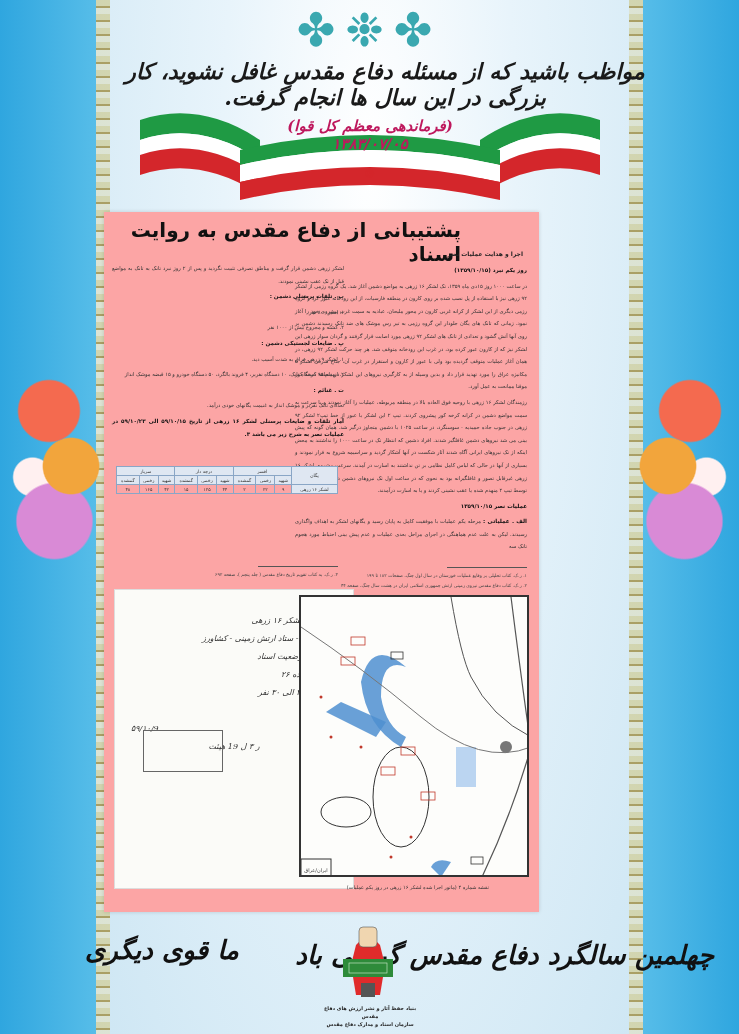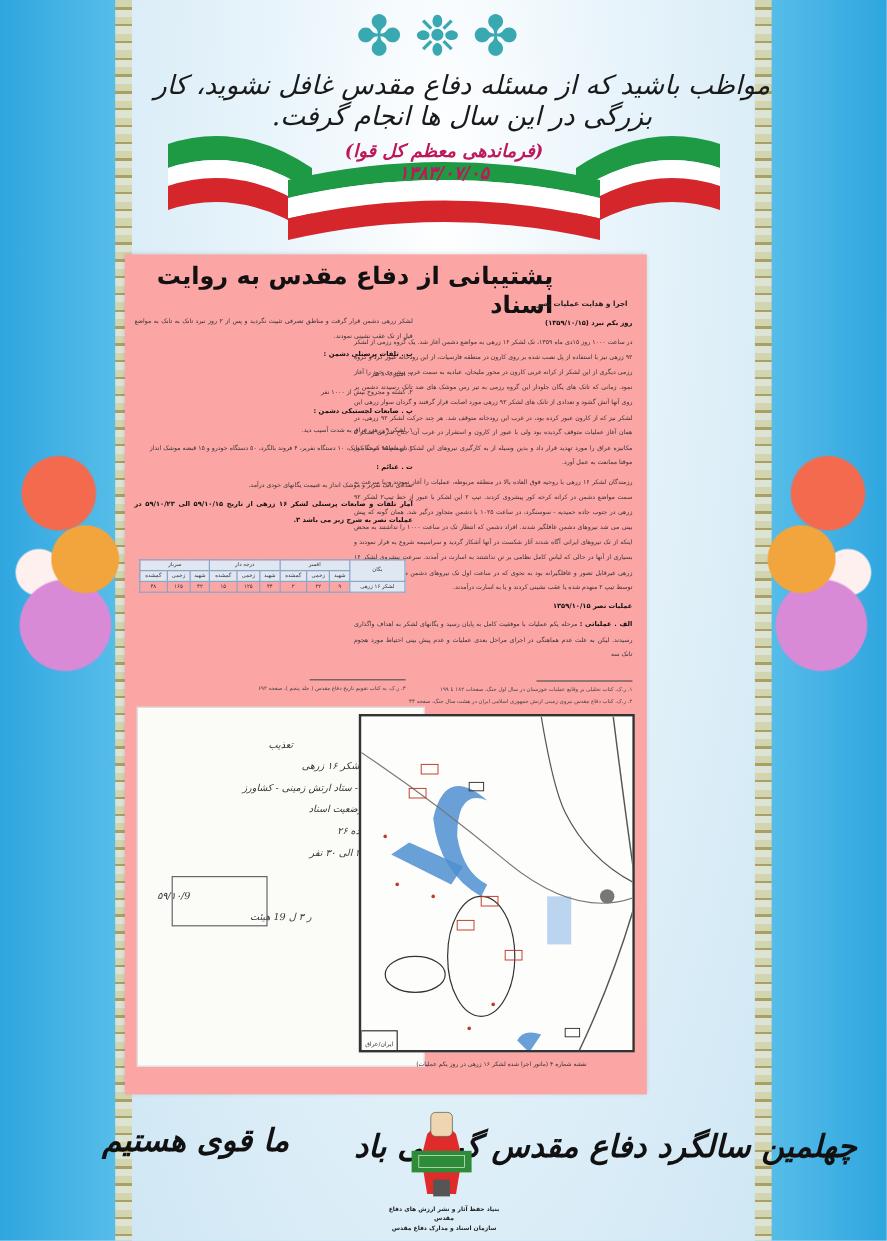--- a/index.html
+++ b/index.html
@@ -14,21 +14,21 @@
   .side-strip.right { right: 0; background: linear-gradient(270deg,#2fa6df,#5cc0ea); }
   .border-pattern { position: absolute; top: 0; bottom: 0; width: 14px;
     background: repeating-linear-gradient(180deg,#e7d9a6 0 6px,#b89a4e 6px 8px,#f3ead0 8px 14px); opacity: .85; }
   .border-pattern.left { left: 96px; }
   .border-pattern.right { right: 96px; }
   .cloud-bg { position: absolute; left: 110px; right: 110px; top: 0; bottom: 0;
     background: radial-gradient(ellipse at 50% 15%, #ffffff 0%, #e8f4fb 40%, #cfe7f4 100%); }
   .ornament { position: absolute; left: 50%; top: 0; transform: translateX(-50%); width: 200px; height: 65px;
     color: #3aa8b0; font-size: 46px; text-align: center; line-height: 60px; letter-spacing: 10px; }
   .quote { position: absolute; top: 58px; left: 120px; width: 530px; text-align: center; direction: rtl;
-    font-family: "DejaVu Serif", serif; font-style: italic; font-weight: normal; font-size: 22px; color: #1a1a1a; }
+    font-family: "DejaVu Serif", serif; font-style: italic; font-weight: bold; font-size: 22px; color: #1a1a1a; }
   .quote-attrib { position: absolute; top: 117px; left: 270px; width: 200px; text-align: center; direction: rtl;
     font-family: "DejaVu Serif", serif; font-style: italic; font-weight: bold; font-size: 15px; color: #be185d; }
   .flag { position: absolute; left: 140px; top: 100px; width: 460px; height: 110px; }
   .flower { position: absolute; width: 110px; height: 220px; border-radius: 45%;
     background: radial-gradient(circle at 40% 30%, #f46a4f 0 18%, transparent 19%),
                 radial-gradient(circle at 60% 55%, #f2a53c 0 20%, transparent 21%),
                 radial-gradient(circle at 45% 80%, #d98ad6 0 20%, transparent 21%),
                 radial-gradient(circle at 25% 60%, #fff0f0 0 12%, transparent 13%); }
   .flower.left { left: 5px; top: 345px; }
   .flower.right { right: 5px; top: 345px; transform: scaleX(-1); }
@@ -148,21 +148,20 @@
     </tr>
   </tbody>
     </table>
 
   <div style="position:absolute;left:12px;top:340px;width:222px;direction:rtl;">
     <div class="footnote-rule"></div>
     <p class="fn">۳. ر.ک. به کتاب تقویم تاریخ دفاع مقدس ( جلد پنجم )، صفحه ۶۹۲</p>
   </div>
 
   <div class="handwritten">
-    <div style="text-align:center">تعذیب</div>
     <div>فرماندهی لشکر ۱۶ زرهی</div>
     <div>ق ت ۱۰۰۰ - ستاد ارتش زمینی - کشاورز</div>
     <div>بطور کلی وضعیت اسناد</div>
     <div>۱- کشته شده ۲۶</div>
     <div>۳- مفقود ۲۰ الی ۳۰ نفر</div>
     <div>8- اسیر</div>
     <div style="text-align:left">۵۹/۱۰/9</div>
     <div style="text-align:center">ر ۳ ل 19 هیئت</div>
     <div class="hw-box"></div>
   </div>
@@ -198,21 +197,21 @@
         </g>
       <circle cx="205" cy="150" r="6" fill="#777"></circle>
       <rect x="0" y="262" width="30" height="20" fill="none" stroke="#333"></rect>
       <text x="15" y="275" font-size="5" text-anchor="middle" fill="#333">ایران/عراق</text>
     </svg>
   </div>
   <div class="map-caption">نقشه شماره ۴ (مانور اجرا شده لشکر ۱۶ زرهی در روز یکم عملیات)</div>
 </div>
 
 <div class="bottom-right">چهلمین سالگرد دفاع مقدس گرامی باد</div>
-<div class="bottom-left">ما قوی هستیم</div>
+<div class="bottom-left">ما قوی دیگری</div>
 
 <svg class="logo" viewBox="0 0 66 80">
   <path d="M33,8 L45,20 L50,40 L45,70 L21,70 L16,40 L21,20 Z" fill="#e02b2b"></path>
   <rect x="24" y="2" width="18" height="20" rx="4" fill="#f0d6b0" stroke="#555" stroke-width=".6"></rect>
   <rect x="8" y="34" width="50" height="18" fill="#2e8b3a"></rect>
   <rect x="14" y="38" width="38" height="10" fill="none" stroke="#d8f0d8" stroke-width=".6"></rect>
   <rect x="26" y="58" width="14" height="14" fill="#555"></rect>
 </svg>
 <div class="logo-text">
   <div>بنیاد حفظ آثار و نشر ارزش های دفاع مقدس</div>

